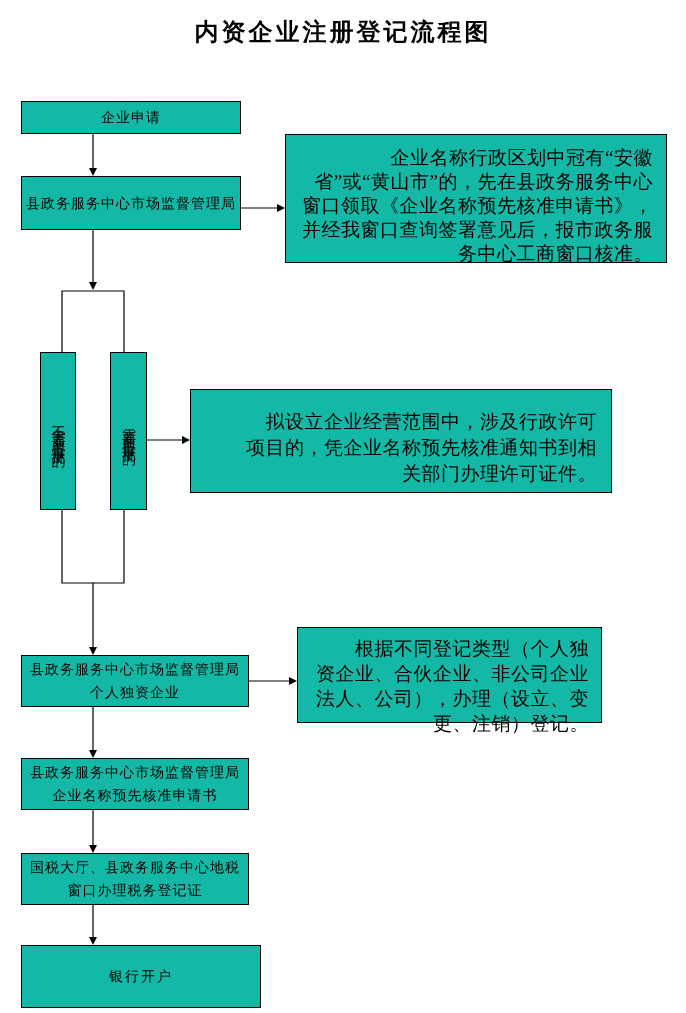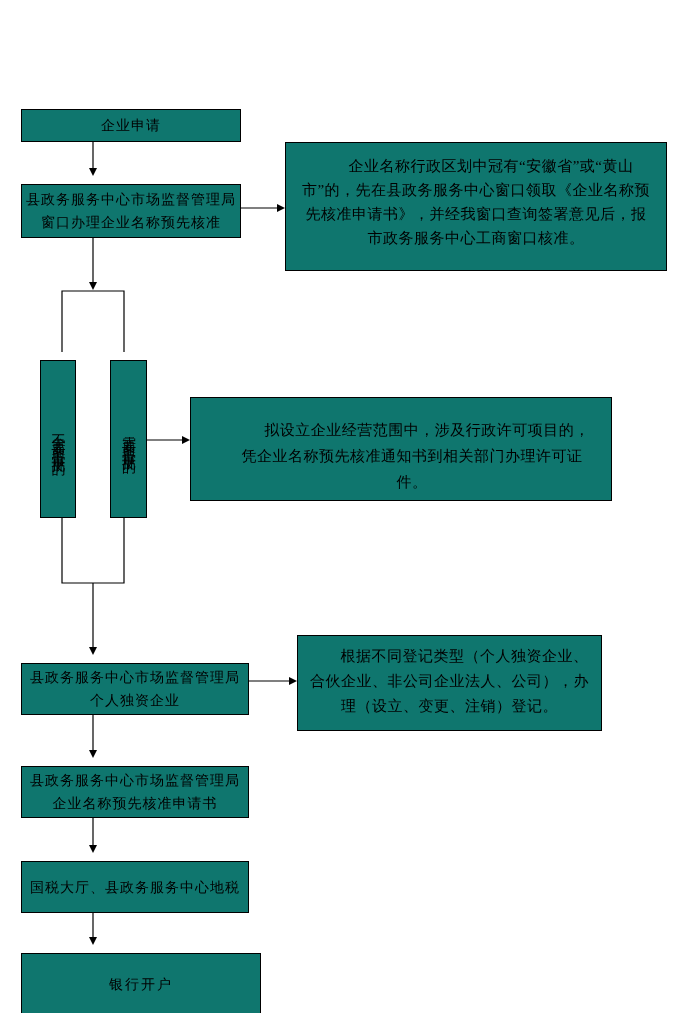--- a/index.html
+++ b/index.html
@@ -24,42 +24,41 @@
   }
   .connectors {
     position: absolute;
     left: 0; top: 0;
     width: 686px; height: 1013px;
   }
   .box {
     position: absolute;
     box-sizing: border-box;
     border: 1px solid #000000;
-    background: #0f766e;
-    margin-top: 8px;
+    background: #14b8a6;
   }
   .center-box {
     display: flex;
     flex-direction: column;
     align-items: center;
     justify-content: center;
     text-align: center;
   }
   .node-line {
     font-size: 14px;
     letter-spacing: 1px;
     line-height: 23px;
     white-space: nowrap;
   }
   .single-label { font-size: 14px; letter-spacing: 2px; }
   .note {
-    font-size: 15px;
+    font-size: 19px;
     letter-spacing: 0.5px;
     text-indent: 2em;
-    text-align: center;
+    text-align: right;
   }
   .note-a { padding: 11px 13px 0 13px; line-height: 24px; }
   .note-c { padding: 19px 14px 0 14px; line-height: 26px; }
   .note-b { padding: 8px 12px 0 12px; line-height: 25px; }
   .vbox {
     display: flex;
     align-items: center;
     justify-content: center;
   }
   .vtext {
@@ -79,20 +78,21 @@
   .nb { left: 297px; top: 627px; width: 305px; height: 96px; }
   .b4 { left: 21px; top: 758px; width: 228px; height: 52px; }
   .b5 { left: 21px; top: 853px; width: 228px; height: 52px; }
   .b6 { left: 21px; top: 945px; width: 240px; height: 63px; }
 </style>
 </head>
 <body>
 
 <div class="canvas">
 
+  <h1 class="title">内资企业注册登记流程图</h1>
 
   <svg class="connectors" width="686" height="1013" viewBox="0 0 686 1013" stroke="#000000" stroke-width="1.2" fill="#000000">
 
     <line x1="93" y1="134" x2="93" y2="168"></line>
     <polygon points="89,168 97,168 93,176" stroke="none"></polygon>
 
     <line x1="241" y1="208" x2="277" y2="208"></line>
     <polygon points="277,204 277,212 285,208" stroke="none"></polygon>
 
     <line x1="93" y1="230" x2="93" y2="282"></line>
@@ -119,21 +119,20 @@
     <line x1="93" y1="905" x2="93" y2="937"></line>
     <polygon points="89,937 97,937 93,945" stroke="none"></polygon>
   </svg>
 
   <div class="box center-box b1">
     <span class="node-line">企业申请</span>
   </div>
 
   <div class="box center-box b2">
     <span class="node-line">县政务服务中心市场监督管理局</span>
-    <span class="node-line">窗口办理企业名称预先核准</span>
   </div>
 
   <div class="box note note-a na">
     <div>企业名称行政区划中冠有“安徽省”或“黄山市”的，先在县政务服务中心窗口领取《企业名称预先核准申请书》，并经我窗口查询签署意见后，报市政务服务中心工商窗口核准。</div>
   </div>
 
   <div class="box vbox vl">
     <span class="vtext">不需要前置审批的</span>
   </div>
 
@@ -154,19 +153,20 @@
     <div>根据不同登记类型（个人独资企业、合伙企业、非公司企业法人、公司），办理（设立、变更、注销）登记。</div>
   </div>
 
   <div class="box center-box b4">
     <span class="node-line">县政务服务中心市场监督管理局</span>
     <span class="node-line">企业名称预先核准申请书</span>
   </div>
 
   <div class="box center-box b5">
     <span class="node-line">国税大厅、县政务服务中心地税</span>
+    <span class="node-line">窗口办理税务登记证</span>
   </div>
 
   <div class="box center-box b6">
     <span class="node-line single-label">银行开户</span>
   </div>
 
 </div>
 
 </body></html>

